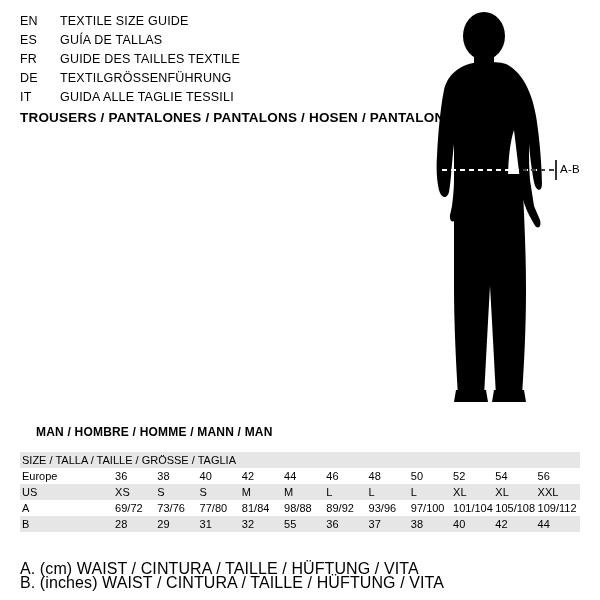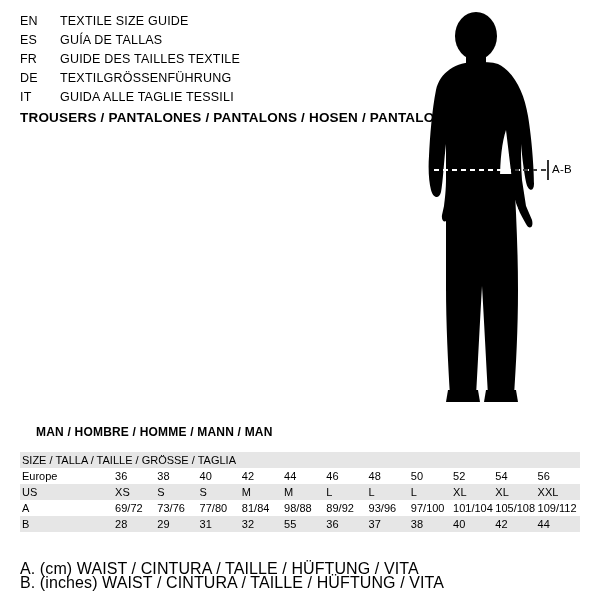--- a/index.html
+++ b/index.html
@@ -48,21 +48,21 @@
     left: 20px;
     top: 110px;
     font-size: 13.5px;
     font-weight: bold;
     letter-spacing: 0.2px;
   }
 
   
   .figure-wrap {
     position: absolute;
-    left: 392px;
+    left: 400px;
     top: 10px;
     width: 200px;
     height: 400px;
   }
   .figure-svg {
     display: block;
   }
   .ab-label {
     position: absolute;
     left: 160px;

